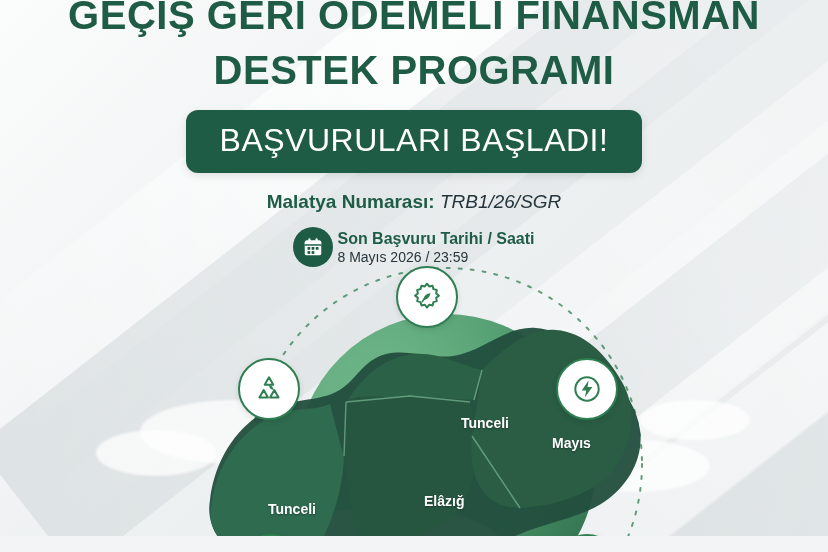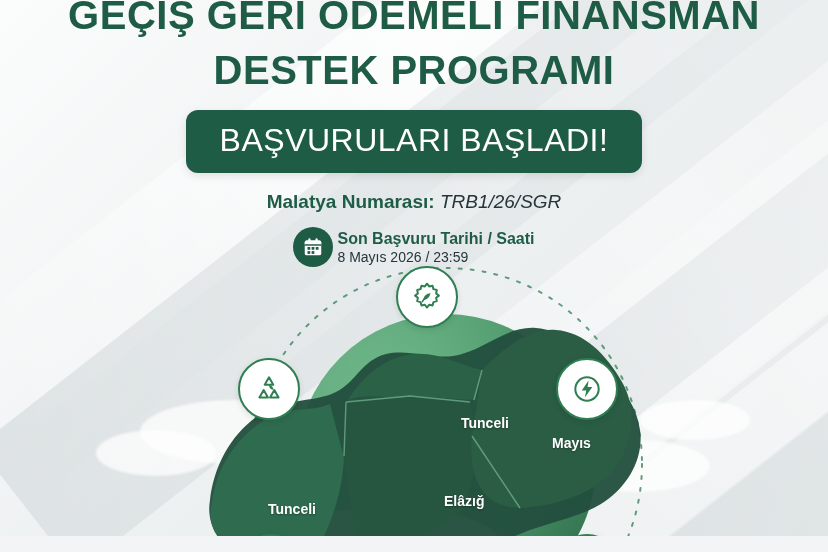--- a/index.html
+++ b/index.html
@@ -200,21 +200,21 @@
   .prov {
     position: absolute;
     color: #ffffff;
     font-size: 14px;
     font-weight: bold;
     text-shadow: 0 1px 2px rgba(0,0,0,.35);
     white-space: nowrap;
   }
   .p-tunceli { left: 418px; top: 165px; margin-left: 43px; }
   .p-bingol  { left: 552px; top: 185px; }
-  .p-elazig  { left: 444px; top: 243px; text-align: right; }
+  .p-elazig  { left: 424px; top: 243px; text-align: right; }
   .p-malatya { left: 268px; top: 251px; }
 </style>
 </head>
 <body>
 
 <div class="poster">
 
   <div class="streak s1"></div>
   <div class="streak s2"></div>
   <div class="streak s3"></div>

